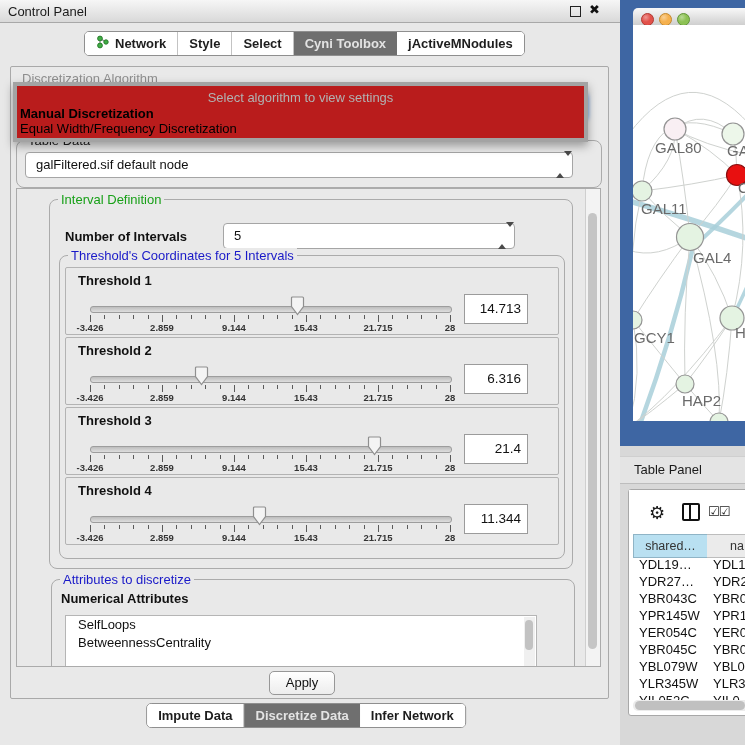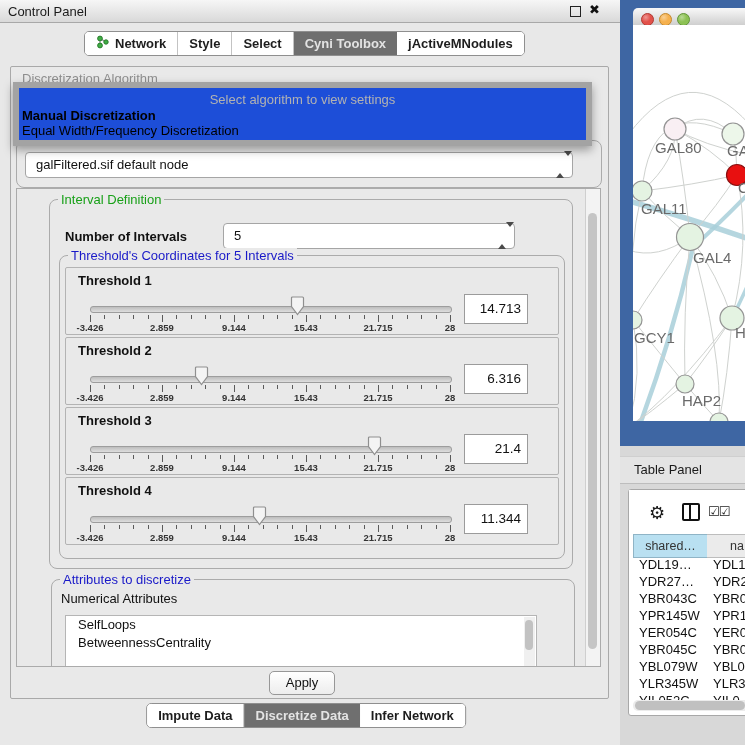--- a/index.html
+++ b/index.html
@@ -23,22 +23,22 @@
   .tabgroup .tab.sel{background:#6f6f6f;color:#e3e3e3;border-right:none;}
   .tabgroup .tab .nicon{margin-right:6px;display:inline-block;}
 
   #outerbox{left:10px;top:66px;width:597px;height:631px;border:1px solid #a9a9a9;
     border-radius:2px;background:#e9e9e9;}
 
   #disc-algo-title{left:22px;top:71px;font-size:13px;color:#8e8e8e;z-index:1;}
   #focused-combo{left:300px;top:93px;width:284px;height:24px;background:#fff;border:2px solid #6ea3e0;
     border-radius:5px;box-shadow:0 0 4px #5d9bee;z-index:2;}
 
-  #algo-popup{left:13px;top:82px;width:567px;height:52px;background:#1d4ed8;
-    border:6px solid #a3a3a3;box-shadow:0 4px 9px rgba(0,0,0,.35);z-index:3;}
+  #algo-popup{left:13px;top:82px;width:567px;height:52px;background:#b91c1c;
+    border:4px solid #a3a3a3;box-shadow:0 4px 9px rgba(0,0,0,.35);z-index:3;}
   #algo-popup .hint{position:absolute;left:0;top:4px;width:100%;text-align:center;
     color:#b2b2b2;font-size:13px;}
   #algo-popup .opt1{position:absolute;left:3px;top:20px;font-size:13px;font-weight:bold;color:#000;}
   #algo-popup .opt2{position:absolute;left:3px;top:35px;font-size:13px;color:#000;}
 
   .titled{border:1px solid #ababab;border-radius:8px;}
   .titled .gt{position:absolute;top:-8px;left:8px;background:#e9e9e9;padding:0 3px;
     font-size:13px;white-space:nowrap;}
   .gt.green{color:#18a018;} .gt.blue{color:#1919c8;} .gt.dark{color:#222;}
 
@@ -337,21 +337,21 @@
           <div class="thumb" style="left: 185.697px;"><svg width="15" height="20" viewBox="0 0 15 20">
               <path d="M2.5 1 L12.5 1 Q13.5 1 13.5 2 L13.5 10.5 L7.5 18.5 L1.5 10.5 L1.5 2 Q1.5 1 2.5 1 Z" fill="#f4f4f4" stroke="#8f8f8f" stroke-width="1.2"></path>
             </svg></div>
           <div class="valuebox">11.344</div>
         </div>
       </div>
 
     <div class="titled" style="position:absolute;left:34px;top:390px;width:522px;height:120px;">
       <span class="gt blue">Attributes to discretize</span>
     </div>
-    <div style="position:absolute;left:44px;top:402px;font-size:13px;font-weight:normal;color:#111;">Numerical Attributes</div>
+    <div style="position:absolute;left:44px;top:402px;font-size:13px;font-weight:bold;color:#111;">Numerical Attributes</div>
     <div id="attr-list">
       <div class="lsb">
           <div class="th"></div>
         </div>
     <div class="li">SelfLoops</div>
         <div class="li">BetweennessCentrality</div>
       </div>
 
     <div id="vsb">
         <div class="th"></div>

